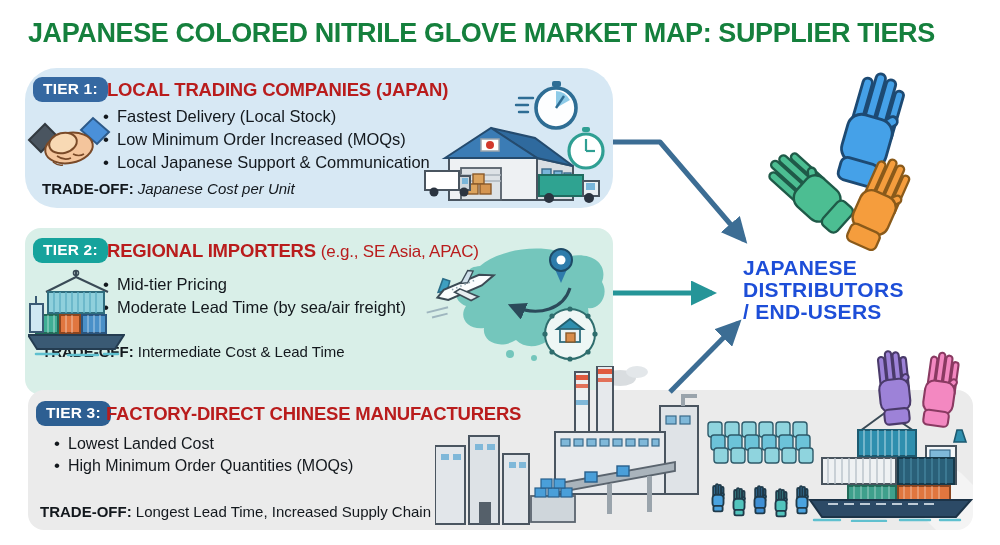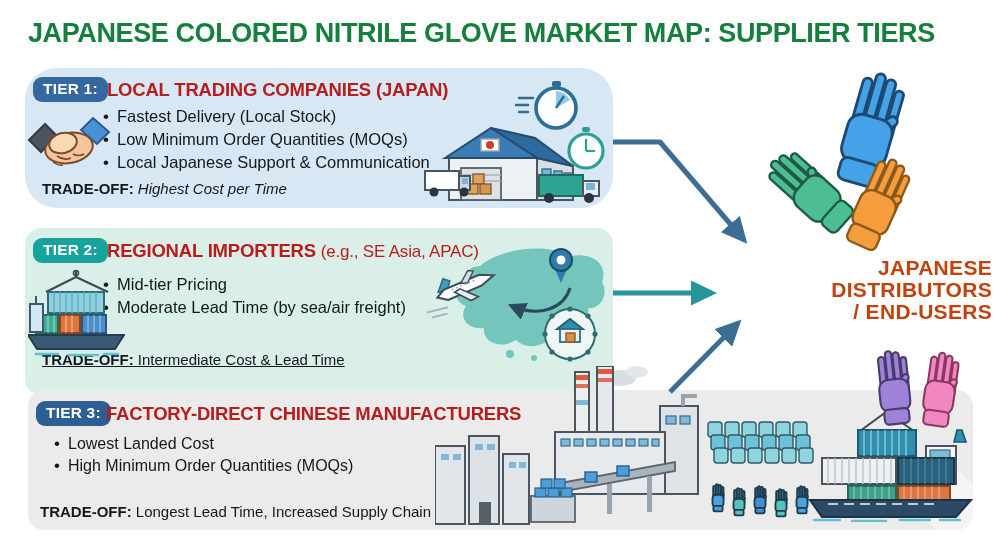--- a/index.html
+++ b/index.html
@@ -23,27 +23,27 @@
   .heading .note{font-weight:400;font-size:17px;}
   ul.bullets{position:absolute;margin:0;padding:0;list-style:none;font-size:16.5px;}
   .tier1 ul.bullets{left:92px;top:37px;}
   .tier2 ul.bullets{left:92px;top:45px;}
   .tier3 ul.bullets{left:40px;top:43px;font-size:16px;}
   ul.bullets li{position:relative;line-height:23px;white-space:nowrap;}
   .tier3 ul.bullets li{line-height:22px;}
   ul.bullets li::before{content:"•";position:absolute;left:-14px;font-size:17px;}
   .tradeoff{position:absolute;font-size:15px;white-space:nowrap;}
   .tier1 .tradeoff{left:17px;top:112px;}
-  .tier2 .tradeoff{left:17px;top:123px;text-decoration:underline;}
+  .tier2 .tradeoff{left:17px;top:115px;}
   .tier3 .tradeoff{left:12px;top:113px;}
   .tradeoff b{font-weight:800;}
   .tier1 .tradeoff .tval{font-style:italic;}
   .abs{position:absolute;}
-  .dest{position:absolute;left:782px;top:257px;width:210px;text-align:right;
-        font-size:21px;line-height:22px;font-weight:800;color:#c2410c;letter-spacing:.3px;}
+  .dest{position:absolute;left:743px;top:257px;width:210px;text-align:left;
+        font-size:21px;line-height:22px;font-weight:800;color:#1d4ed8;letter-spacing:.3px;}
   .arrows{position:absolute;left:0;top:0;pointer-events:none;}
   .wm{position:absolute;left:925px;top:478px;width:58px;height:58px;background:#fff;opacity:.45;
       transform:rotate(45deg);border-radius:10px;}
 </style>
 </head>
 <body>
 
 <div class="canvas">
 
   <svg width="0" height="0" style="position:absolute">
@@ -69,24 +69,24 @@
     </defs>
   </svg>
 
   <div class="title">JAPANESE COLORED NITRILE GLOVE MARKET MAP: SUPPLIER TIERS</div>
 
   <section class="tier tier1">
     <span class="badge">TIER 1:</span>
     <span class="heading"><b>LOCAL TRADING COMPANIES (JAPAN)</b> <span class="note"></span></span>
     <ul class="bullets">
       <li>Fastest Delivery (Local Stock)</li>
-      <li>Low Minimum Order Quantities (MOQs)</li>
+      <li>Low Minimum Order Increased (MOQs)</li>
       <li>Local Japanese Support &amp; Communication</li>
     </ul>
-    <div class="tradeoff"><b>TRADE-OFF:</b> <span class="tval">Highest Cost per Time</span></div>
+    <div class="tradeoff"><b>TRADE-OFF:</b> <span class="tval">Japanese Cost per Unit</span></div>
 
     <svg class="abs" style="left:2px;top:42px" width="84" height="74" viewBox="0 0 84 74">
       <polygon points="2,30 18,14 30,26 14,42" fill="#4a5560" stroke="#333a40" stroke-width="2"></polygon>
       <polygon points="82,22 66,8 54,20 70,34" fill="#4a90d9" stroke="#2d5a8a" stroke-width="2"></polygon>
       <ellipse cx="42" cy="38" rx="24" ry="15" fill="#f4c59c" stroke="#7a4a28" stroke-width="2" transform="rotate(-10 42 38)"></ellipse>
       <ellipse cx="36" cy="33" rx="14" ry="10" fill="#f8d9b4" stroke="#7a4a28" stroke-width="2" transform="rotate(-14 36 33)"></ellipse>
       <path d="M30,46 q7,5 14,2 M46,44 q6,3 11,0 M26,52 q5,4 10,3" fill="none" stroke="#7a4a28" stroke-width="1.6"></path>
     </svg>
 
     <svg class="abs" style="left:398px;top:10px" width="190" height="128" viewBox="0 0 190 128">

